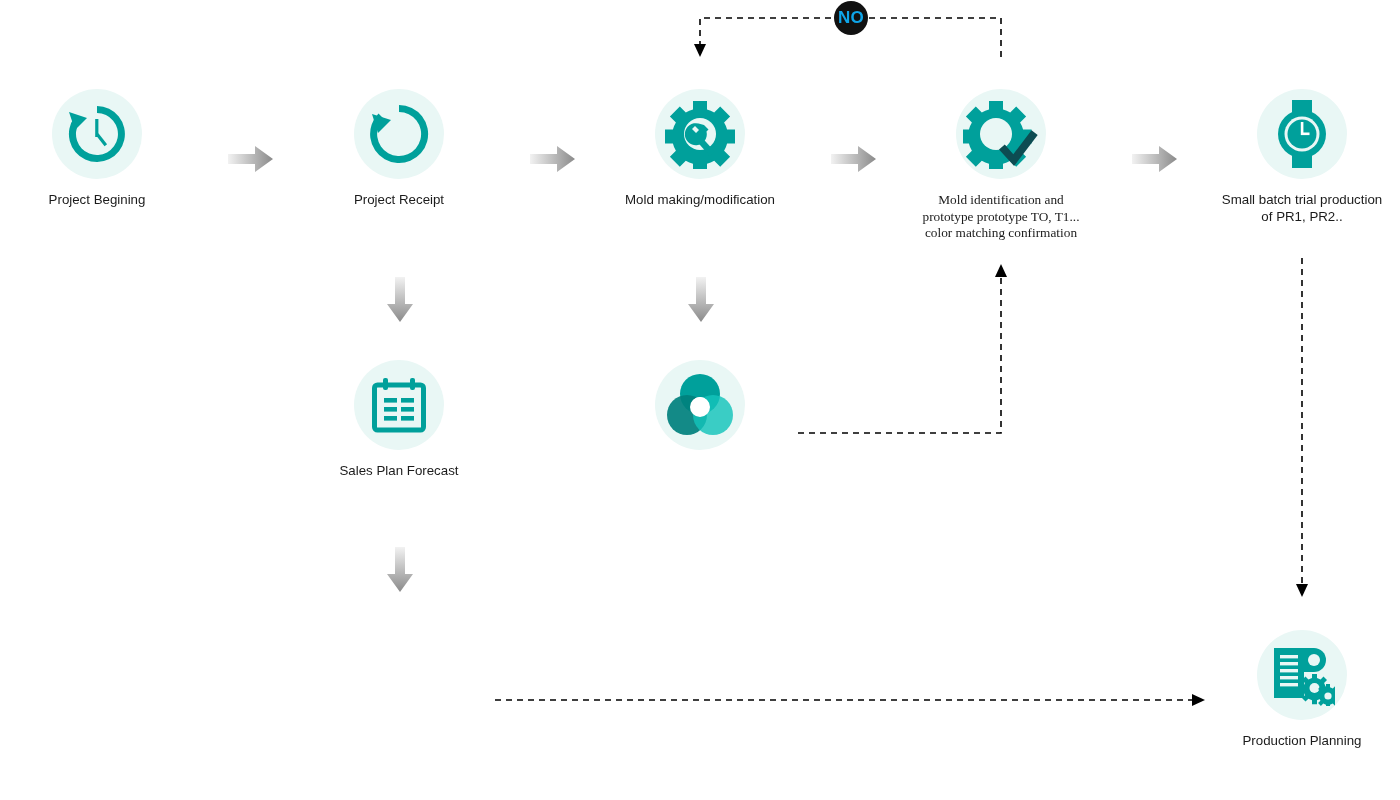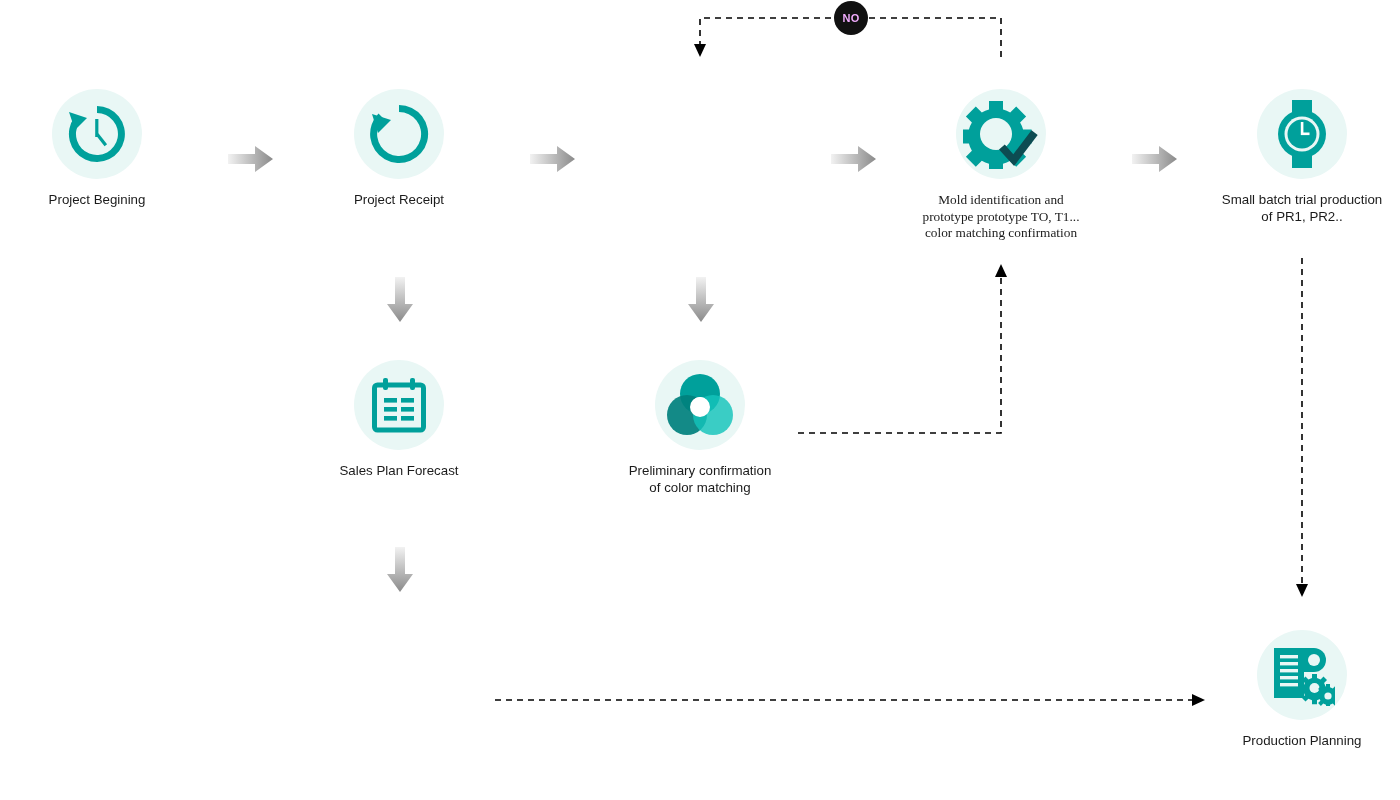--- a/index.html
+++ b/index.html
@@ -52,22 +52,22 @@
     width: 1400px;
     height: 800px;
     pointer-events: none;
   }
   .no-badge {
     position: absolute;
     width: 34px;
     height: 34px;
     border-radius: 50%;
     background: #111111;
-    color: #f0abfc;
-    font-size: 11px;
+    color: #0ea5e9;
+    font-size: 17px;
     font-weight: bold;
     display: flex;
     align-items: center;
     justify-content: center;
     letter-spacing: .3px;
   }
 </style>
 </head>
 <body>
 
@@ -197,20 +197,31 @@
   <div class="node" style="left:399px; top:89px;">
     <div class="node-disc">
       <svg width="64" height="64" viewBox="0 0 64 64">
         <path fill="#00a09b" d="M32,3 A29,29 0 1,1 11.5,11.6 L16.4,16.6 A22,22 0 1,0 32,10 Z"></path>
         <path fill="#00a09b" d="M5,12 L24,18 L11,31 Z"></path>
       </svg>
     </div>
     <div class="node-label">Project Receipt</div>
   </div>
 
+  <div class="node" style="left:700px; top:89px;">
+    <div class="node-disc">
+      <svg width="70" height="70" viewBox="0 0 70 70">
+        <path fill="#00a09b" d="M28,2 h14 v8.5 a25,25 0 0 1 7.2,3 l6,-6 l9.9,9.9 l-6,6 a25,25 0 0 1 3,7.2 h8.5 v14 h-8.5 a25,25 0 0 1 -3,7.2 l6,6 l-9.9,9.9 l-6,-6 a25,25 0 0 1 -7.2,3 v8.5 h-14 v-8.5 a25,25 0 0 1 -7.2,-3 l-6,6 l-9.9,-9.9 l6,-6 a25,25 0 0 1 -3,-7.2 h-8.5 v-14 h8.5 a25,25 0 0 1 3,-7.2 l-6,-6 l9.9,-9.9 l6,6 a25,25 0 0 1 7.2,-3 Z"></path>
+        <circle cx="35" cy="35" r="16" fill="#e9f7f5"></circle>
+        <path fill="#00a09b" d="M33.5,24.5 a11,11 0 1,0 8,8 l2,-2 l-4.5,-4.5 Z M30,27 l4,4 l-3,3 l-4,-4 Z"></path>
+        <rect x="36" y="34" width="6.5" height="24" fill="#00a09b" transform="rotate(-42 39 46)"></rect>
+      </svg>
+    </div>
+    <div class="node-label">Mold making/modification</div>
+  </div>
 
   <div class="node" style="left:1001px; top:89px;font-family:Liberation Serif, serif;">
     <div class="node-disc">
       <svg width="76" height="70" viewBox="0 0 76 70">
         <path fill="#00a09b" d="M26,2 h14 v8.5 a25,25 0 0 1 7.2,3 l6,-6 l9.9,9.9 l-6,6 a25,25 0 0 1 3,7.2 h8.5 v14 h-8.5 a25,25 0 0 1 -3,7.2 l6,6 l-9.9,9.9 l-6,-6 a25,25 0 0 1 -7.2,3 v8.5 h-14 v-8.5 a25,25 0 0 1 -7.2,-3 l-6,6 l-9.9,-9.9 l6,-6 a25,25 0 0 1 -3,-7.2 h-8.5 v-14 h8.5 a25,25 0 0 1 3,-7.2 l-6,-6 l9.9,-9.9 l6,6 a25,25 0 0 1 7.2,-3 Z"></path>
         <circle cx="33" cy="35" r="16" fill="#e9f7f5"></circle>
         <path fill="#0d4c52" d="M36,50.5 l5.8,-5 l8.5,9.8 l18.2,-24 l6.2,4.6 l-23.6,31.2 Z"></path>
       </svg>
     </div>
     <div class="node-label">Mold identification and
@@ -258,22 +269,20 @@
           <circle cx="33" cy="21" r="20" fill="#00a09b"></circle>
           <circle cx="20" cy="42" r="20" fill="#00807d" fill-opacity="0.92"></circle>
           <circle cx="46" cy="42" r="20" fill="#13c3bb" fill-opacity="0.82"></circle>
           <path d="M33,41 a20,20 0 0 0 -13,-19 a20,20 0 0 0 0,0 Z" fill="none"></path>
           <circle cx="33" cy="34" r="10" fill="#ffffff"></circle>
           <path d="M33,1 a20,20 0 0 1 13,41 a20,20 0 0 0 -13,-20 Z" fill="#00a09b" fill-opacity="0.0"></path>
           <circle cx="33" cy="33" r="9" fill="#ffffff"></circle>
         </g>
       </svg>
     </div>
-    <div class="node-label">Preliminary confirmation
-of color matching</div>
   </div>
 
 
   <div class="node" style="left:1302px; top:630px;">
     <div class="node-disc">
       <svg width="66" height="62" viewBox="0 0 66 62">
         <path fill="#00a09b" d="M5,4 h30 v50 h-30 Z"></path>
         <rect x="11" y="11" width="18" height="3.4" fill="#e9f7f5"></rect>
         <rect x="11" y="18" width="18" height="3.4" fill="#e9f7f5"></rect>
         <rect x="11" y="25" width="18" height="3.4" fill="#e9f7f5"></rect>

